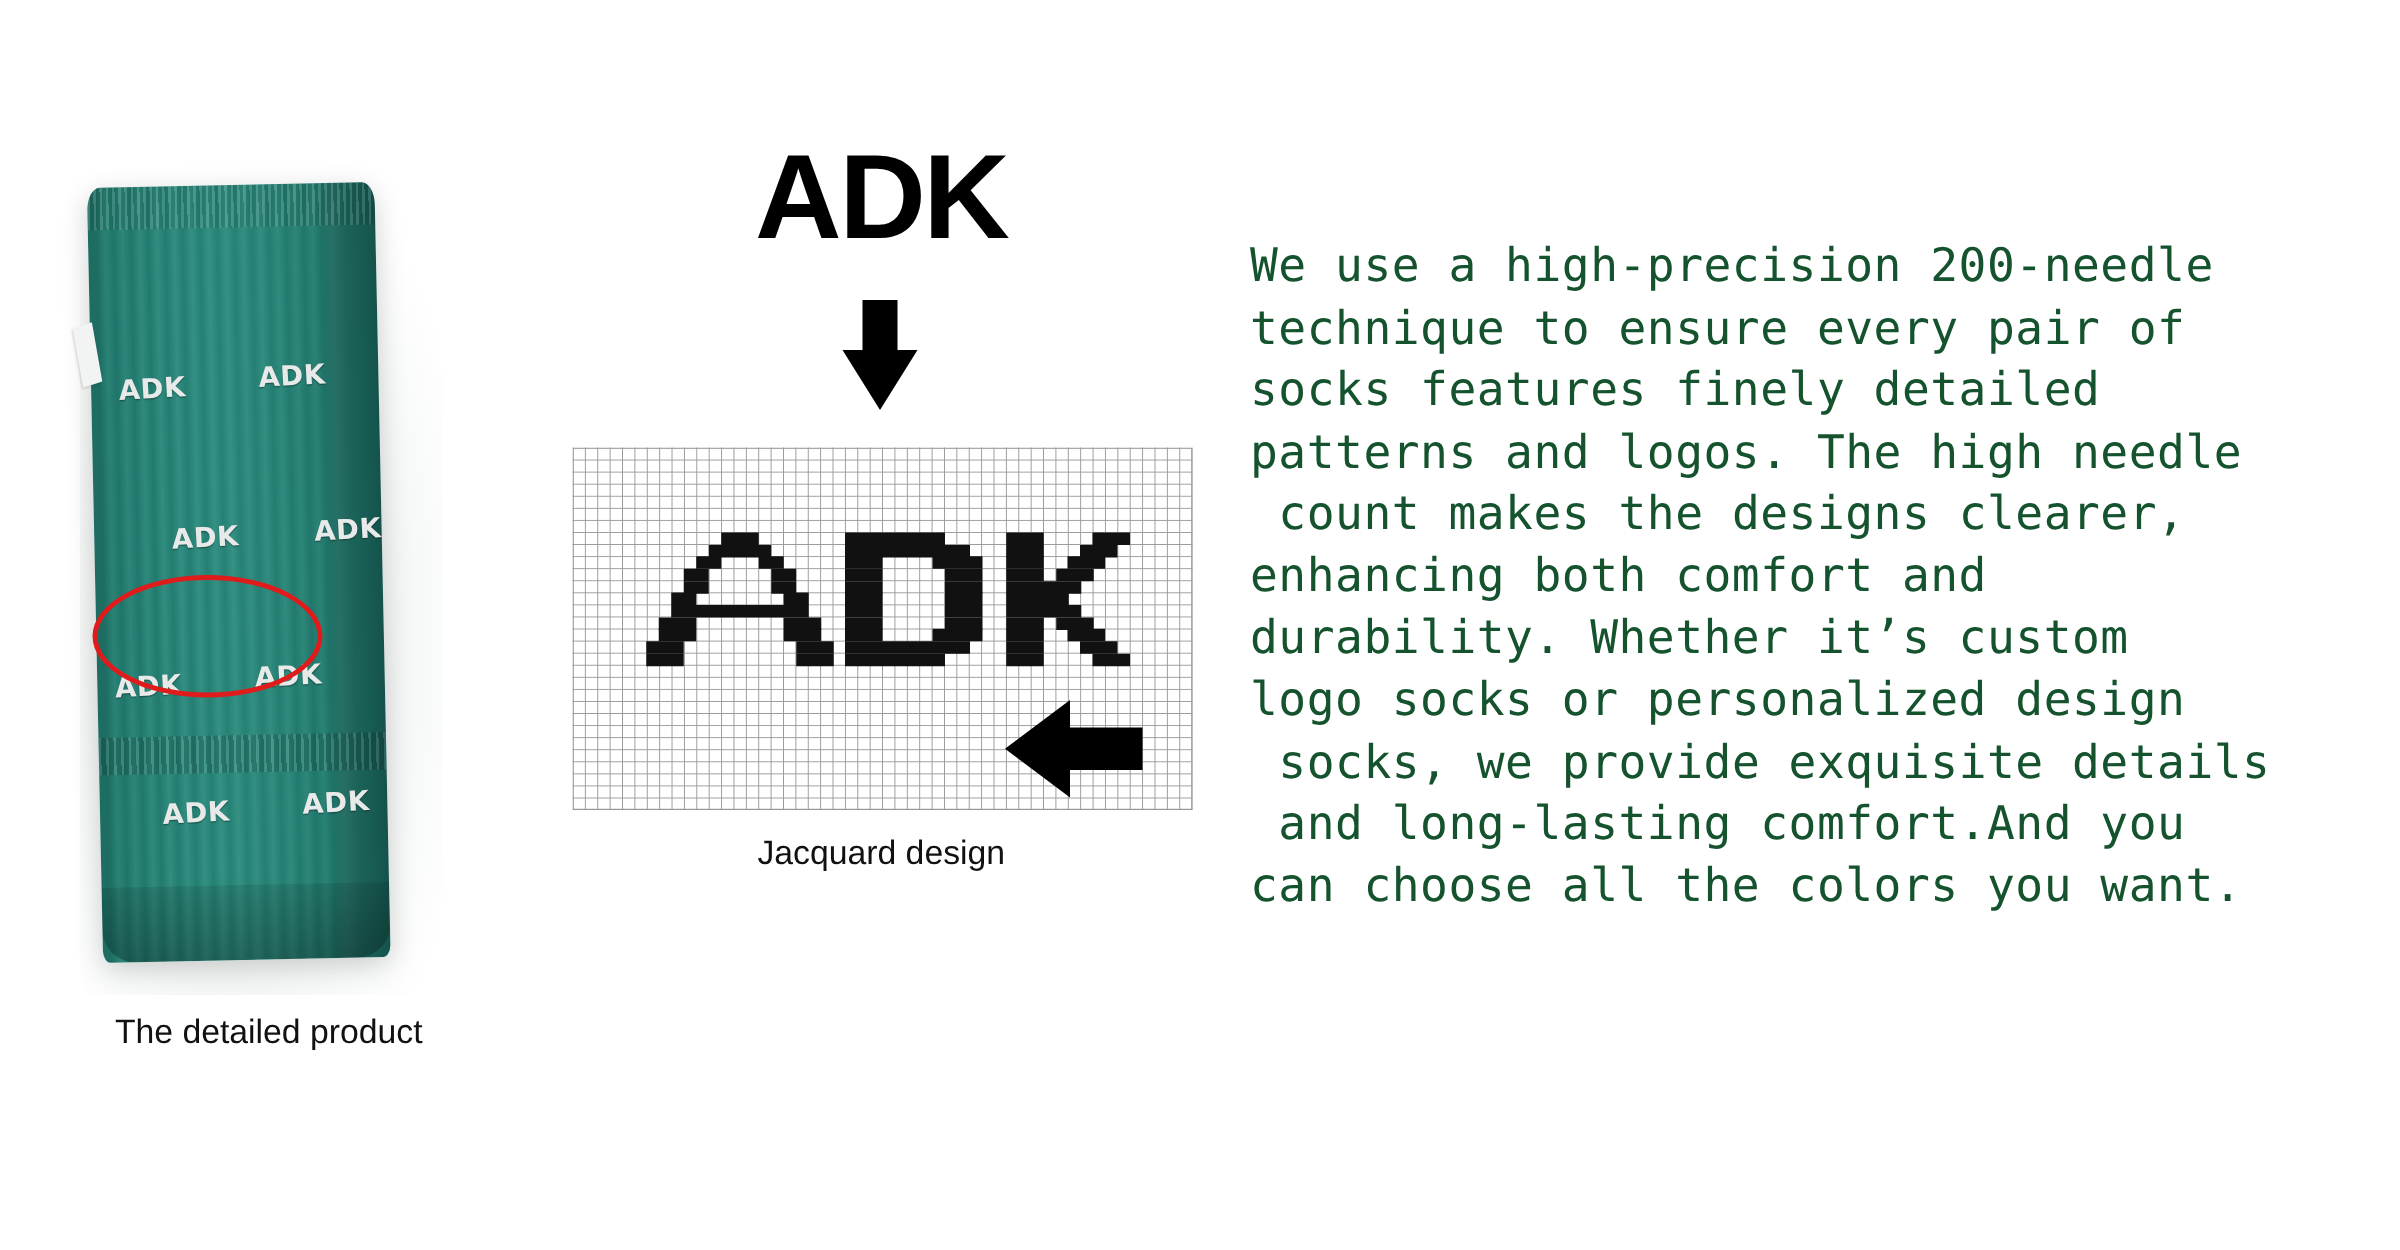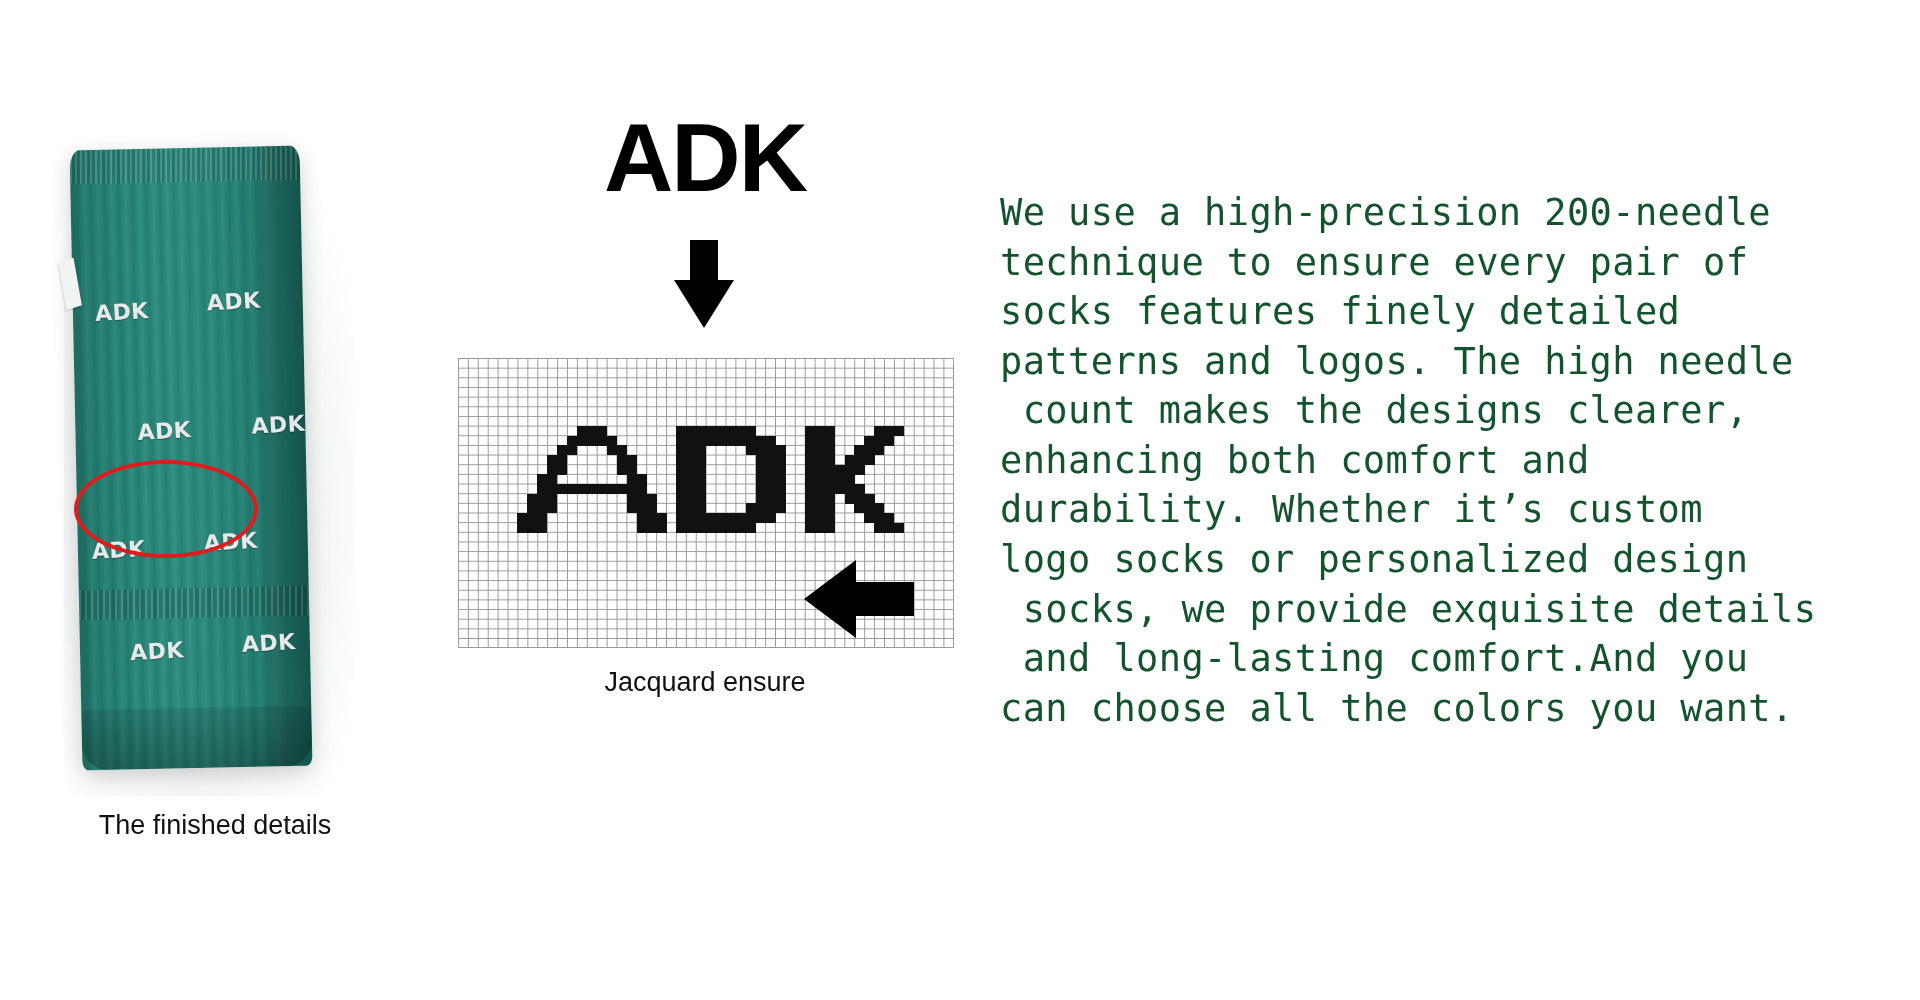--- a/index.html
+++ b/index.html
@@ -275,21 +275,21 @@
       <span class="sock-logo" style="left:62px;  top:270px;">ADK</span>
       <span class="sock-logo" style="left:176px; top:266px;">ADK</span>
       <span class="sock-logo" style="left:14px;  top:388px;">ADK</span>
       <span class="sock-logo" style="left:126px; top:382px;">ADK</span>
       <span class="sock-logo" style="left:50px;  top:490px;">ADK</span>
       <span class="sock-logo" style="left:162px; top:484px;">ADK</span>
     </div>
     <div id="sock-tag"></div>
     <div id="highlight-ellipse"></div>
   </div>
-  <div id="product-caption">The finished details</div>
+  <div id="product-caption">The detailed product</div>
 </div>
 
 <div id="middle-panel">
 
   <div id="wordmark">ADK</div>
 
   <div id="arrow-down">
     <div class="shaft"></div>
     <div class="head"></div>
   </div>
@@ -355,21 +355,21 @@
     <div class="px" style="left:347px; top:165px; width:30px;"></div>
     <div class="px" style="left:416px; top:165px; width:30px;"></div>
   </div>
 
   <div id="arrow-left">
     <div class="shaft"></div>
     <div class="head"></div>
   </div>
 
   <div id="plate-caption">
-    <div>Jacquard ensure</div>
+    <div>Jacquard design</div>
   </div>
 </div>
 
 <div id="description">We use a high-precision 200-needle
 technique to ensure every pair of
 socks features finely detailed
 patterns and logos. The high needle
  count makes the designs clearer,
 enhancing both comfort and
 durability. Whether it’s custom

